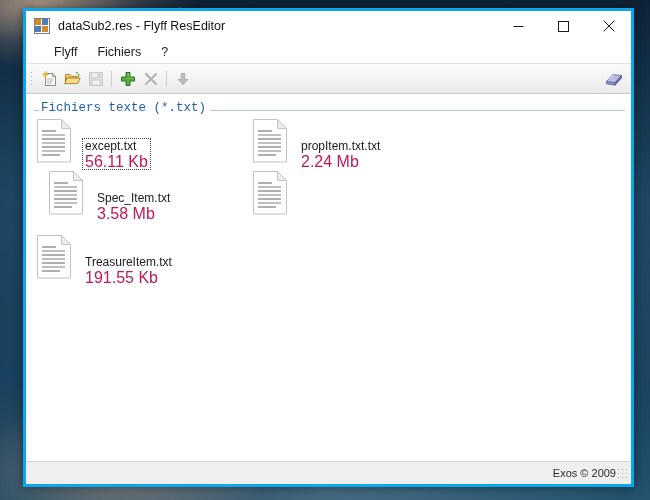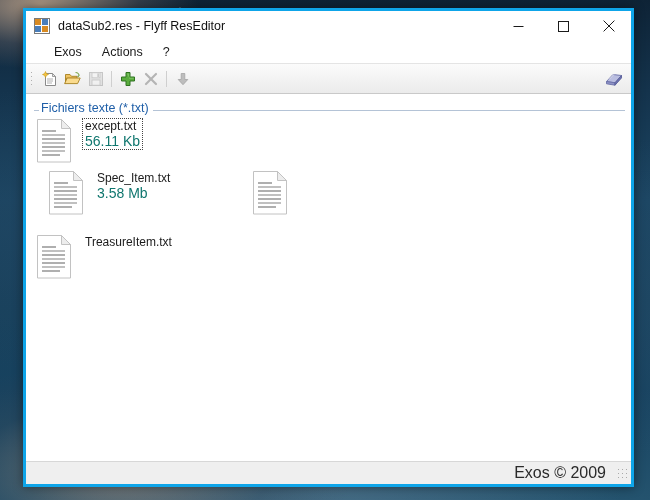--- a/index.html
+++ b/index.html
@@ -173,20 +173,21 @@
   }
   #groupbox-label {
     position: absolute;
     left: 5px; top: -1px;
     font-size: 12.5px;
     color: #1f5fa8;
     background: #ffffff;
     padding: 0 4px 0 2px;
     white-space: nowrap;
     z-index: 2;
+    font-family: Liberation Mono, monospace;
   }
   #groupbox-line {
     position: absolute;
     left: 0; right: 0; top: 8px;
     height: 1px;
     background: #b4c3d6;
   }
 
   
   #file-grid {
@@ -201,58 +202,57 @@
     width: 210px;
     height: 50px;
   }
   .file-icon {
     width: 36px; height: 45px;
     flex: none;
     position: relative;
   }
   .file-text {
     margin-left: 10px;
-    margin-top: 0;
+    margin-top: 20px;
     display: inline-block;
     padding: 1px 3px;
   }
   .file-text.selected {
     outline: 1px dotted #444444;
     outline-offset: -1px;
   }
   .file-name {
     font-size: 12px;
     color: #1b1b1b;
     line-height: 15px;
     white-space: nowrap;
   }
   .file-size {
-    font-size: 14px;
-    color: #0f766e;
+    font-size: 16px;
+    color: #be185d;
     line-height: 15px;
     white-space: nowrap;
   }
 
   
   #statusbar {
     height: 22px;
     background: #efefef;
     border-top: 1px solid #d7d7d7;
     display: flex;
     align-items: center;
     justify-content: flex-end;
     flex: none;
     position: relative;
     background-image: radial-gradient(circle 0.8px at 2px 2px, #dcdcdc 60%, transparent 61%);
     background-size: 7px 7px;
   }
   #status-text {
-    font-size: 16px;
+    font-size: 11px;
     color: #2a2a2a;
-    margin-right: 10px;
     white-space: nowrap;
   }
   #resize-grip {
     width: 12px; height: 12px;
     margin-right: 3px;
     background-image: radial-gradient(circle 1px at 1.5px 1.5px, #a9a9a9 60%, transparent 61%);
     background-size: 4px 4px;
     background-position: 1px 1px;
   }
 </style>
@@ -290,22 +290,22 @@
         <svg width="12" height="12" viewBox="0 0 12 12">
           <line x1="0.6" y1="0.6" x2="11.4" y2="11.4" stroke="#1a1a1a" stroke-width="1"></line>
           <line x1="11.4" y1="0.6" x2="0.6" y2="11.4" stroke="#1a1a1a" stroke-width="1"></line>
         </svg>
       </button>
     </div>
   </div>
 
   <div id="menubar">
     <div class="grip"></div>
-    <div class="menu-item">Exos</div>
-    <div class="menu-item">Actions</div>
+    <div class="menu-item">Flyff</div>
+    <div class="menu-item">Fichiers</div>
     <div class="menu-item">?</div>
   </div>
 
   <div id="toolbar">
     <div class="tgrip"></div>
 
     <button class="tb-btn">
       <svg width="18" height="18" viewBox="0 0 18 18">
         <path d="M4.5 3.5 h7 l3 3 v9 h-10 z" fill="#ffffff" stroke="#8a8a8a" stroke-width="1"></path>
         <path d="M11.5 3.5 v3 h3 z" fill="#e8e8e8" stroke="#8a8a8a" stroke-width="0.8"></path>
@@ -391,20 +391,40 @@
         <line x1="6" y1="21" x2="29" y2="21" stroke="#6e6e6e"></line>
         <line x1="6" y1="25" x2="29" y2="25" stroke="#8c8c8c"></line>
         <line x1="6" y1="29" x2="29" y2="29" stroke="#6e6e6e"></line>
         <line x1="6" y1="33" x2="29" y2="33" stroke="#8c8c8c"></line>
         <line x1="6" y1="37" x2="24" y2="37" stroke="#6e6e6e"></line>
       </g>
     </svg></div>
           <div class="file-text selected">
             <div class="file-name">except.txt</div>
             <div class="file-size">56.11 Kb</div>
+          </div>
+        </div>
+        <div class="file-item" style="left: 216px; top: 0px;">
+          <div class="file-icon">
+    <svg width="36" height="45" viewBox="0 0 36 45">
+      <path d="M1.5 1.5 h24 l9 9 v33.5 h-33 z" fill="#ffffff" stroke="#c2c2c2" stroke-width="1"></path>
+      <path d="M25.5 1.5 v9 h9 z" fill="#ededed" stroke="#c2c2c2" stroke-width="1"></path>
+      <g stroke-width="1.1">
+        <line x1="6" y1="13" x2="20" y2="13" stroke="#6e6e6e"></line>
+        <line x1="6" y1="17" x2="29" y2="17" stroke="#8c8c8c"></line>
+        <line x1="6" y1="21" x2="29" y2="21" stroke="#6e6e6e"></line>
+        <line x1="6" y1="25" x2="29" y2="25" stroke="#8c8c8c"></line>
+        <line x1="6" y1="29" x2="29" y2="29" stroke="#6e6e6e"></line>
+        <line x1="6" y1="33" x2="29" y2="33" stroke="#8c8c8c"></line>
+        <line x1="6" y1="37" x2="24" y2="37" stroke="#6e6e6e"></line>
+      </g>
+    </svg></div>
+          <div class="file-text">
+            <div class="file-name">propItem.txt.txt</div>
+            <div class="file-size">2.24 Mb</div>
           </div>
         </div>
         <div class="file-item" style="left: 12px; top: 52px;">
           <div class="file-icon">
     <svg width="36" height="45" viewBox="0 0 36 45">
       <path d="M1.5 1.5 h24 l9 9 v33.5 h-33 z" fill="#ffffff" stroke="#c2c2c2" stroke-width="1"></path>
       <path d="M25.5 1.5 v9 h9 z" fill="#ededed" stroke="#c2c2c2" stroke-width="1"></path>
       <g stroke-width="1.1">
         <line x1="6" y1="13" x2="20" y2="13" stroke="#6e6e6e"></line>
         <line x1="6" y1="17" x2="29" y2="17" stroke="#8c8c8c"></line>
@@ -446,20 +466,21 @@
         <line x1="6" y1="17" x2="29" y2="17" stroke="#8c8c8c"></line>
         <line x1="6" y1="21" x2="29" y2="21" stroke="#6e6e6e"></line>
         <line x1="6" y1="25" x2="29" y2="25" stroke="#8c8c8c"></line>
         <line x1="6" y1="29" x2="29" y2="29" stroke="#6e6e6e"></line>
         <line x1="6" y1="33" x2="29" y2="33" stroke="#8c8c8c"></line>
         <line x1="6" y1="37" x2="24" y2="37" stroke="#6e6e6e"></line>
       </g>
     </svg></div>
           <div class="file-text">
             <div class="file-name">TreasureItem.txt</div>
+            <div class="file-size">191.55 Kb</div>
           </div>
         </div>
       </div>
   </div>
 
   <div id="statusbar">
     <div id="status-text">Exos © 2009</div>
     <div id="resize-grip"></div>
   </div>
 

